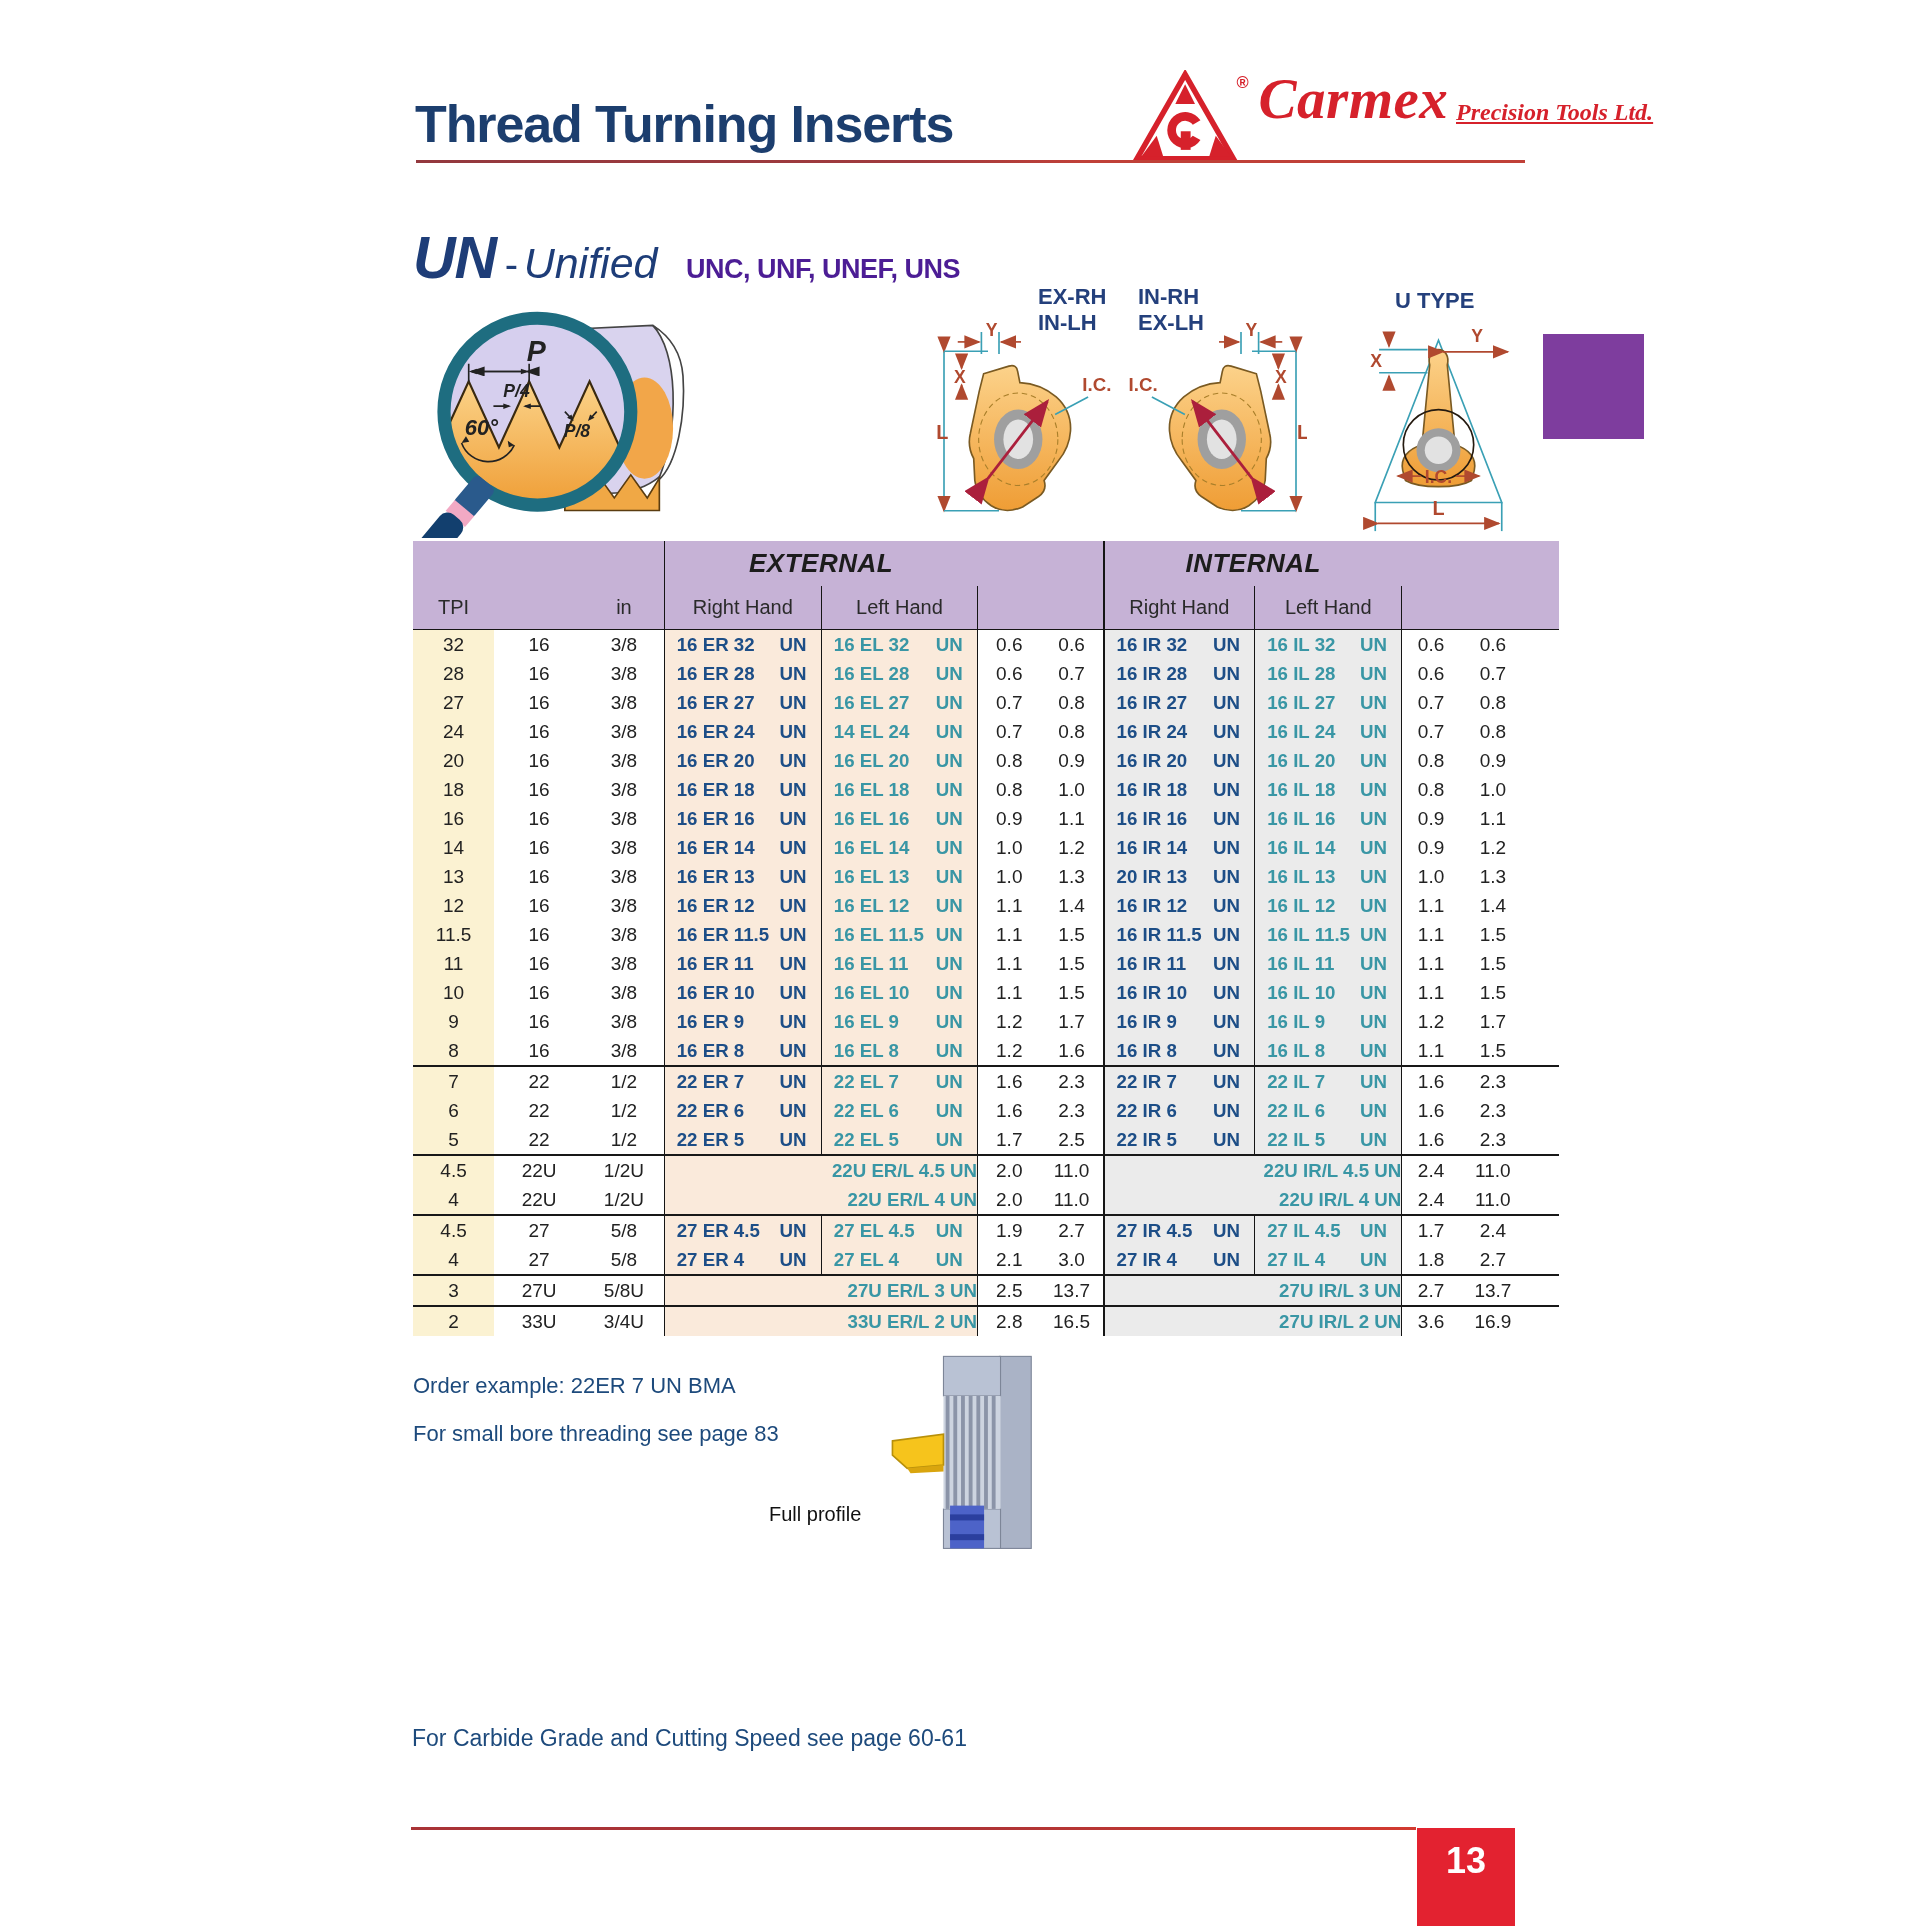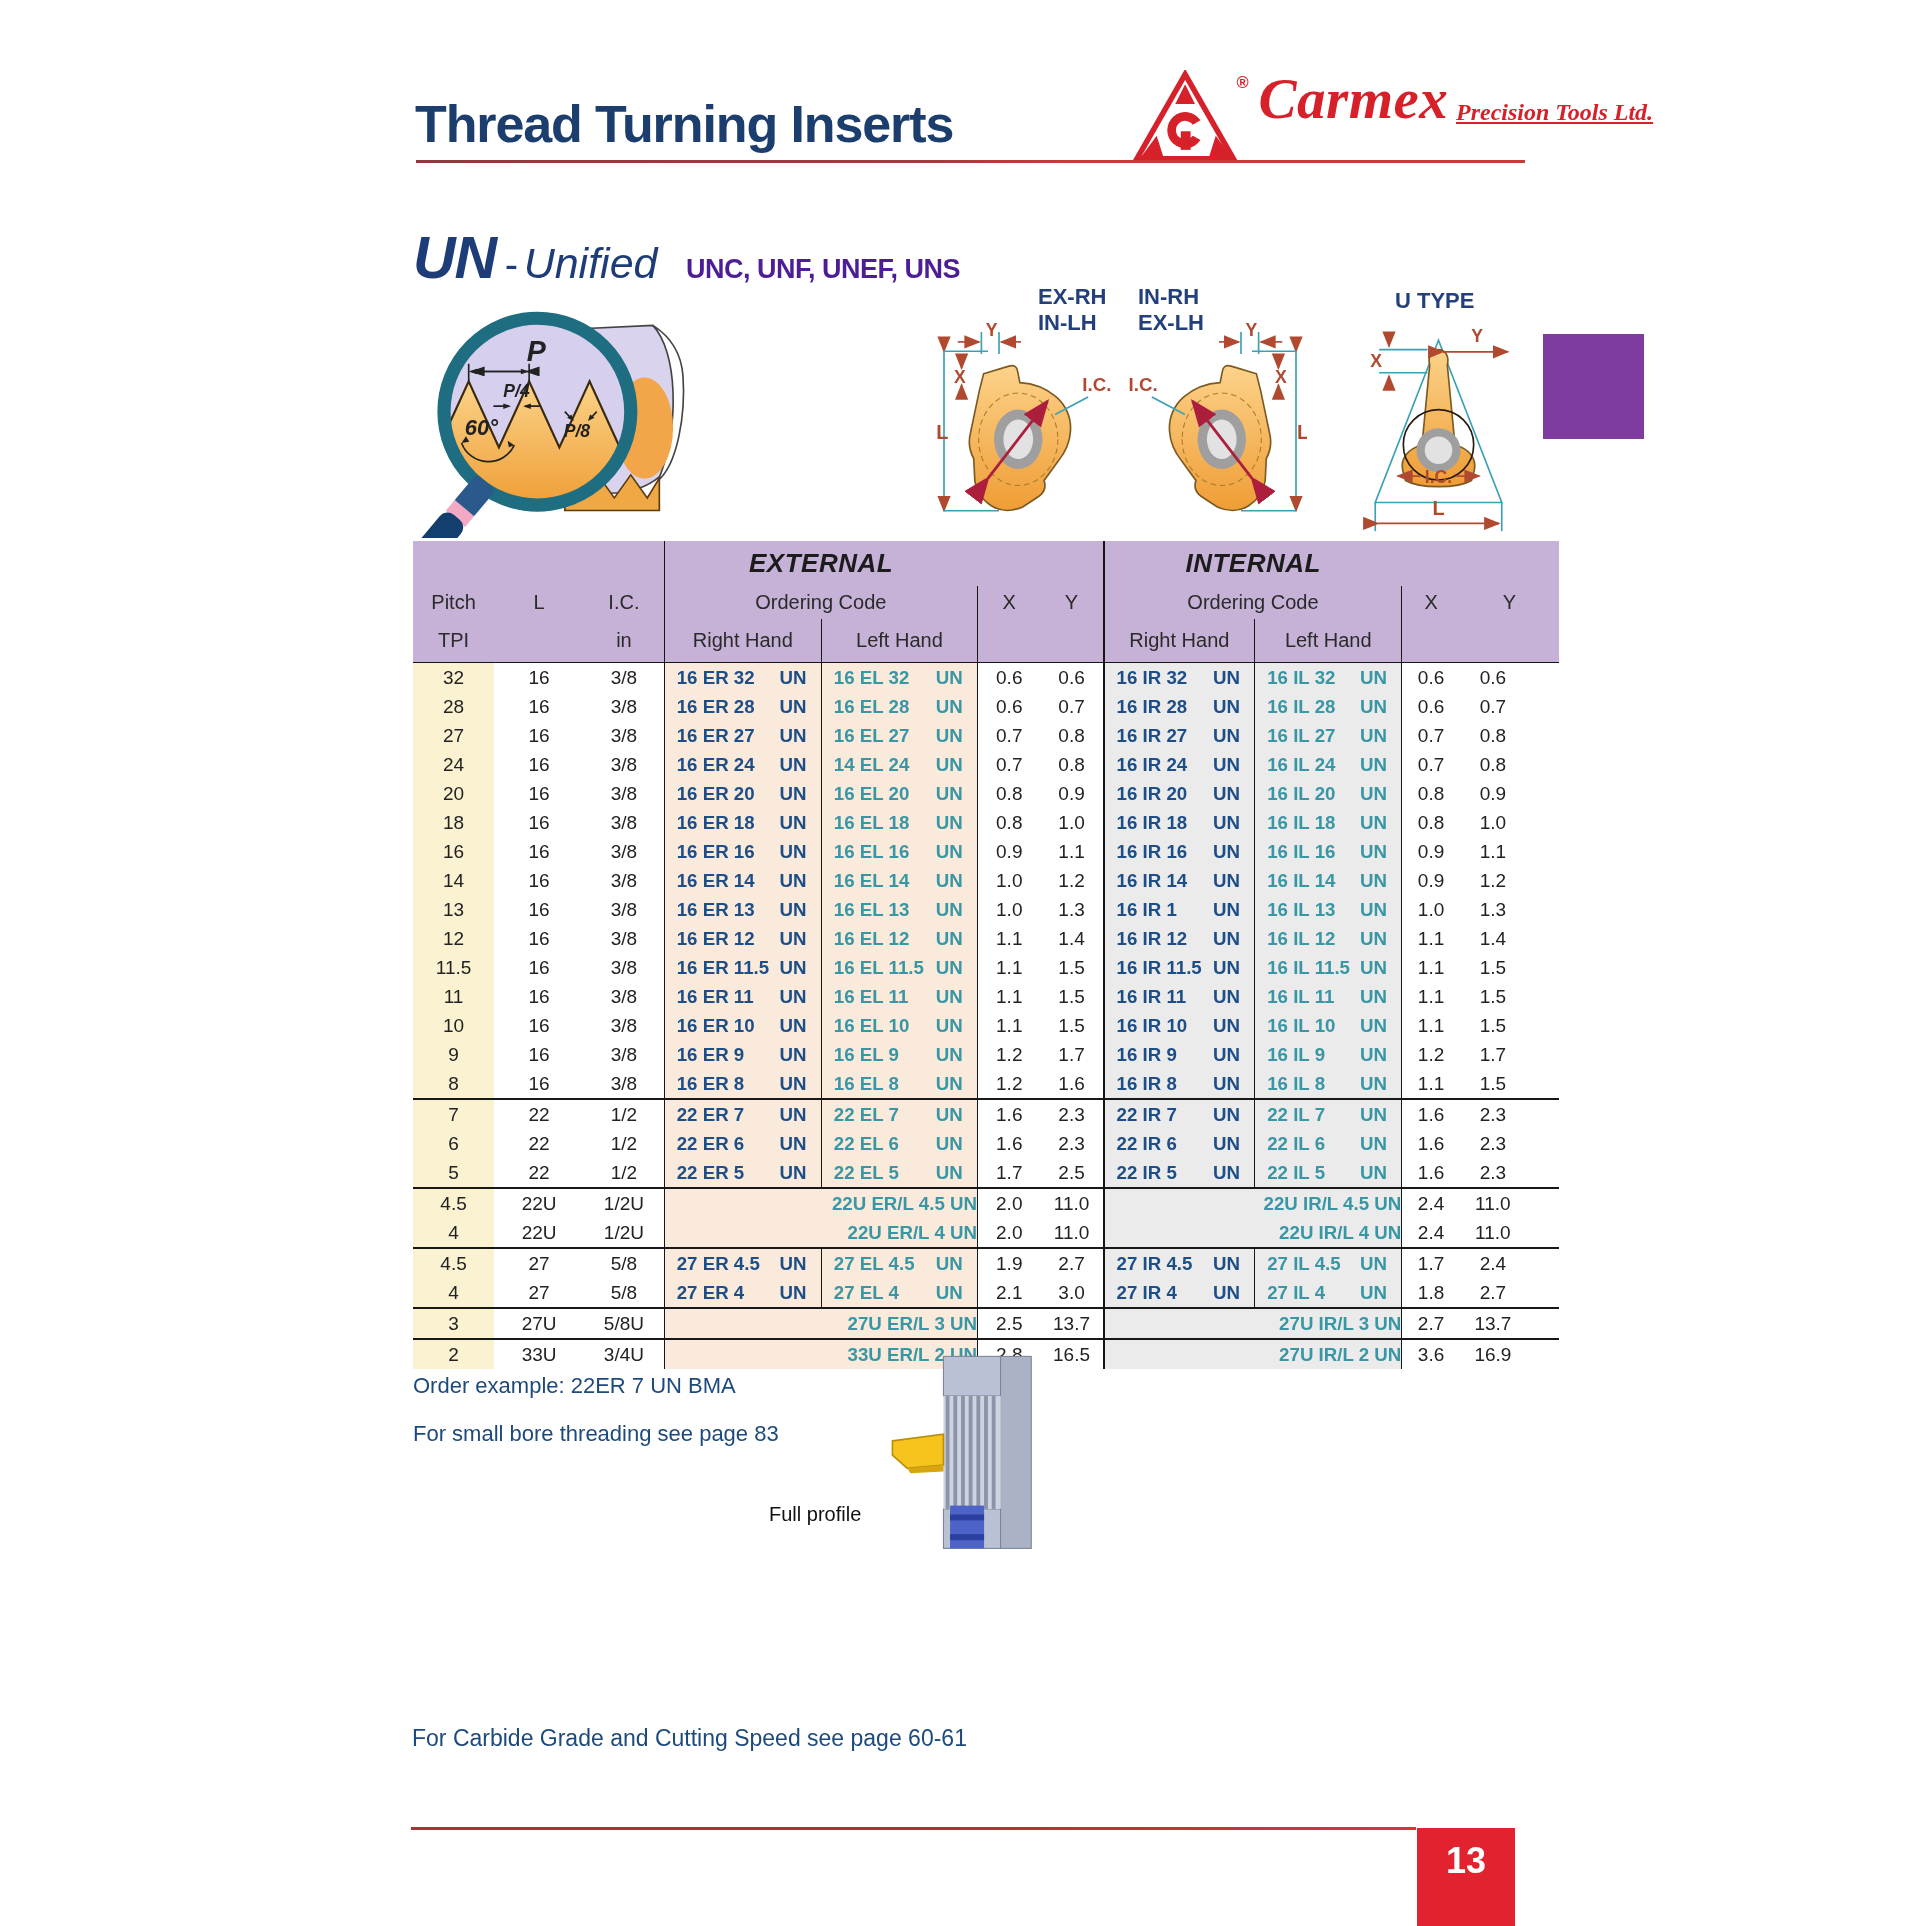--- a/index.html
+++ b/index.html
@@ -291,31 +291,20 @@
           <col class="w12">
       </colgroup>
       <thead>
         <tr class="hrow-a">
           <th colspan="3" class="br3"></th>
           <th colspan="2" class="sec">EXTERNAL</th>
           <th colspan="2" class="br5"></th>
           <th colspan="2" class="sec">INTERNAL</th>
           <th colspan="3"></th>
         </tr>
-        <tr class="hrow-b">
-          <th>Pitch</th>
-          <th>L</th>
-          <th class="br3">I.C.</th>
-          <th colspan="2" class="br2">Ordering Code</th>
-          <th>X</th>
-          <th class="br5">Y</th>
-          <th colspan="2" class="br2">Ordering Code</th>
-          <th>X</th>
-          <th colspan="2">Y</th>
-        </tr>
         <tr class="hrow-c">
           <th>TPI</th>
           <th></th>
           <th class="br3">in</th>
           <th class="br2">Right Hand</th>
           <th class="br2">Left Hand</th>
           <th></th>
           <th class="br5"></th>
           <th class="br2">Right Hand</th>
           <th class="br2">Left Hand</th>
@@ -609,21 +598,21 @@
             <td class="c-code ext lh br2 split">
               <div>
                 <span>16 EL 13</span>
                 <span>UN</span>
               </div>
             </td>
             <td class="c-xy">1.0</td>
             <td class="c-xy br5">1.3</td>
             <td class="c-code int rh br2 split">
               <div>
-                <span>16 IR 1</span>
+                <span>20 IR 13</span>
                 <span>UN</span>
               </div>
             </td>
             <td class="c-code int lh br2 split">
               <div>
                 <span>16 IL 13</span>
                 <span>UN</span>
               </div>
             </td>
             <td class="c-xy">1.0</td>

